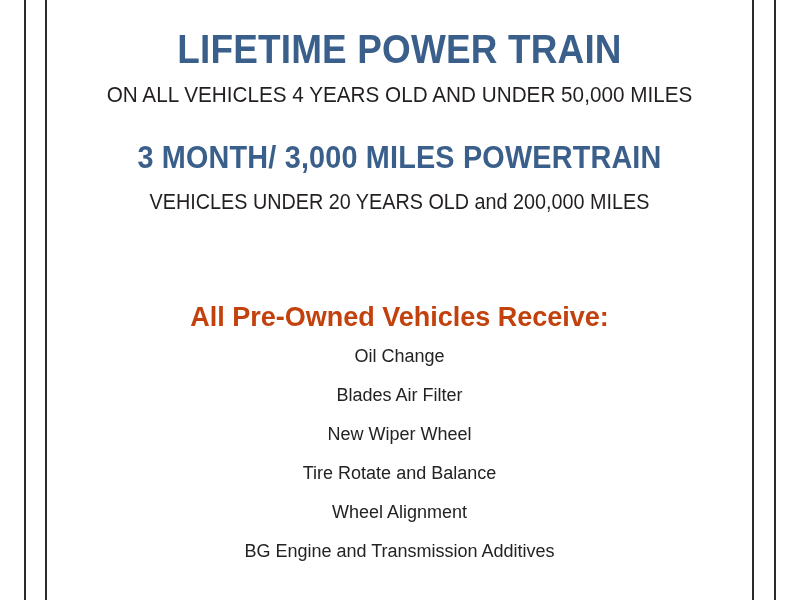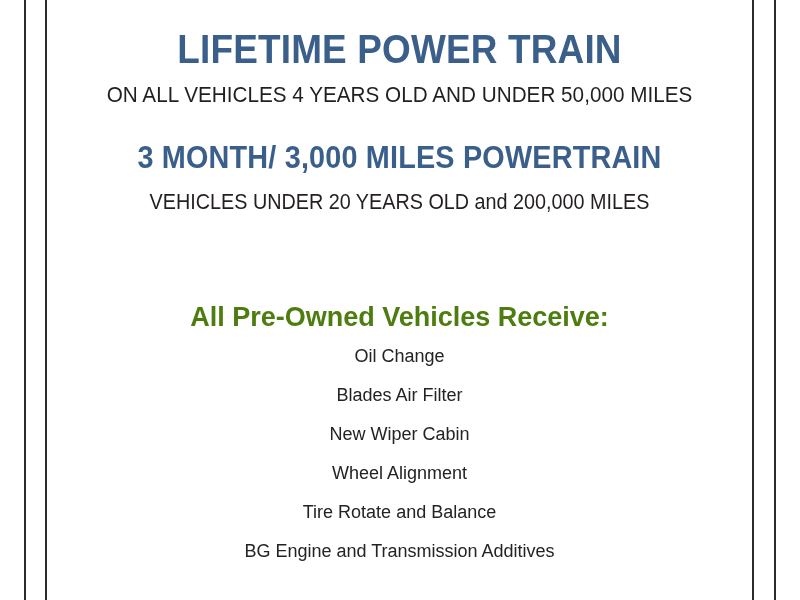--- a/index.html
+++ b/index.html
@@ -77,21 +77,21 @@
   #subhead-2  { position: absolute; left: 0; top: 192px; width: 705px; font-size: 21.5px; }
 
   
   #services {
     position: absolute;
     left: 0;
     top: 298px;
     width: 705px;
   }
   #services-title {
-    color: #4d7c0f;
+    color: #c2410c;
     font-weight: 700;
     font-size: 27px;
     line-height: 39px;
     white-space: nowrap;
   }
   .service-item {
     color: #232323;
     font-weight: 400;
     font-size: 18px;
     line-height: 39px;
@@ -119,20 +119,20 @@
     <section id="warranty-secondary">
       <div id="headline-2" class="headline">3 MONTH/ 3,000 MILES POWERTRAIN</div>
       <div id="subhead-2" class="subhead">VEHICLES UNDER 20 YEARS OLD and 200,000 MILES</div>
     </section>
 
     <section id="services">
       <div id="services-title">All Pre-Owned Vehicles Receive:</div>
 
       <div class="service-item">Oil Change</div>
       <div class="service-item">Blades Air Filter</div>
-      <div class="service-item">New Wiper Cabin</div>
+      <div class="service-item">New Wiper Wheel</div>
+      <div class="service-item">Tire Rotate and Balance</div>
       <div class="service-item">Wheel Alignment</div>
-      <div class="service-item">Tire Rotate and Balance</div>
       <div class="service-item">BG Engine and Transmission Additives</div>
     </section>
 
   </div>
 </div>
 
 </body></html>

